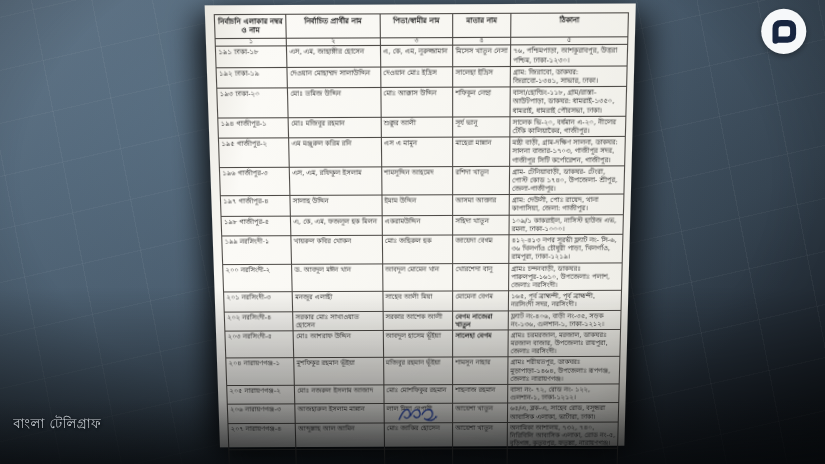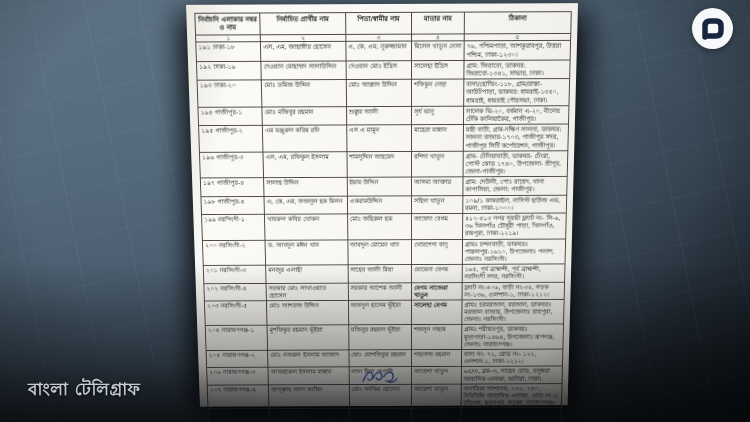--- a/index.html
+++ b/index.html
@@ -32,21 +32,21 @@
   }
   table.doc{width:100%;border-collapse:collapse;table-layout:fixed;color:#161616;}
   .doc th,.doc td{border:1px solid #4d4a46;padding:1px 2px;vertical-align:top;
     font-size:6.4px;line-height:1.28;word-wrap:break-word;}
   .doc th{text-align:center;font-weight:bold;padding:2px 1px;font-size:6.6px;}
   .doc tr.numrow th{padding:0;font-weight:normal;font-size:6px;line-height:1.1;}
   .doc td.b{font-weight:bold;}
   .c1{width:17.3%}.c2{width:22.7%}.c3{width:17.6%}.c4{width:14%}.c5{width:28.4%}
   .signature{position:absolute;left:172px;top:386px;}
   .watermark{
-    position:absolute;left:28px;top:376px;font-size:17px;font-weight:bold;
+    position:absolute;left:12px;top:376px;font-size:12px;font-weight:normal;
     color:rgba(221,226,232,0.88);letter-spacing:0.5px;
     text-shadow:1px 1px 2px rgba(10,14,18,0.8), -1px 0 1px rgba(10,14,18,0.5);
     white-space:nowrap;
   }
   .logo-badge{position:absolute;right:17px;top:8px;width:41px;height:41px;border-radius:50%;
     background:#f6f8fa;box-shadow:0 2px 6px rgba(0,0,0,0.35);display:flex;align-items:center;justify-content:center;}
 </style>
 </head>
 <body>
 

